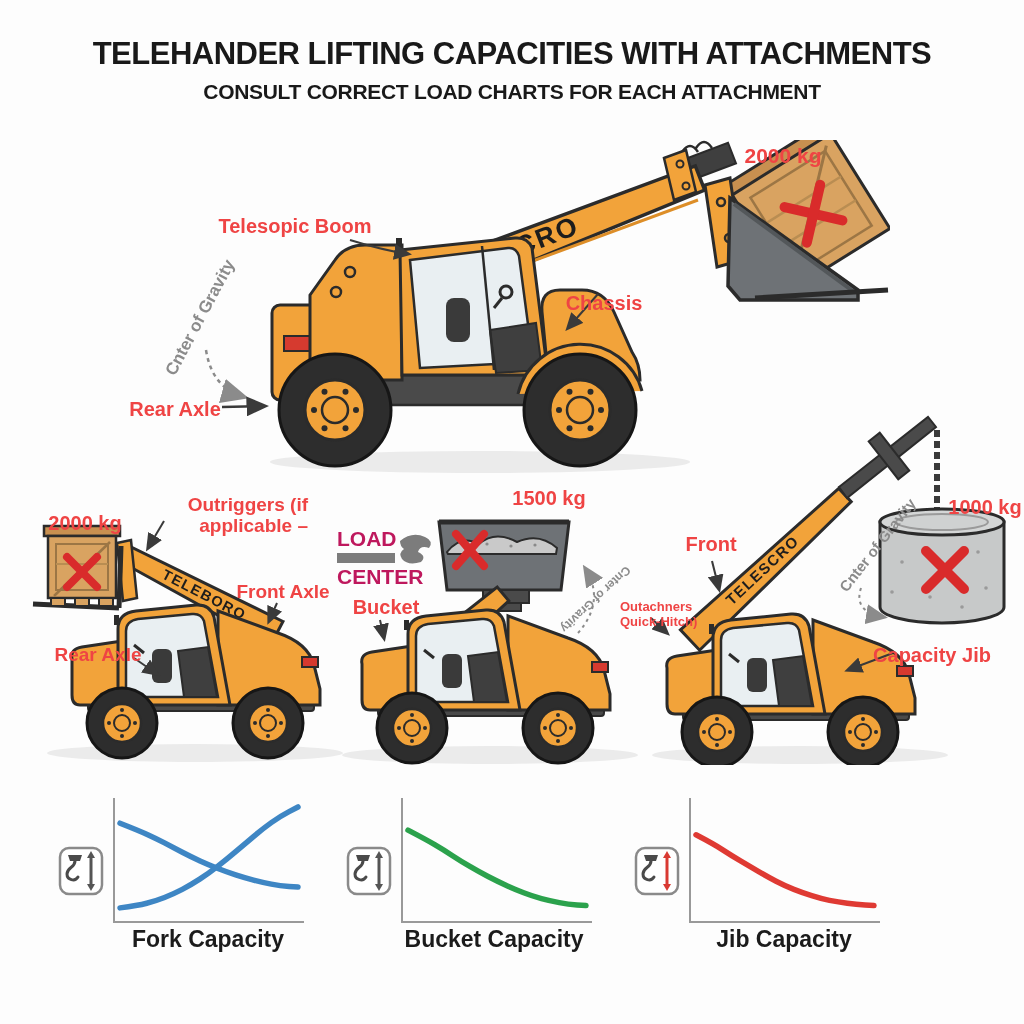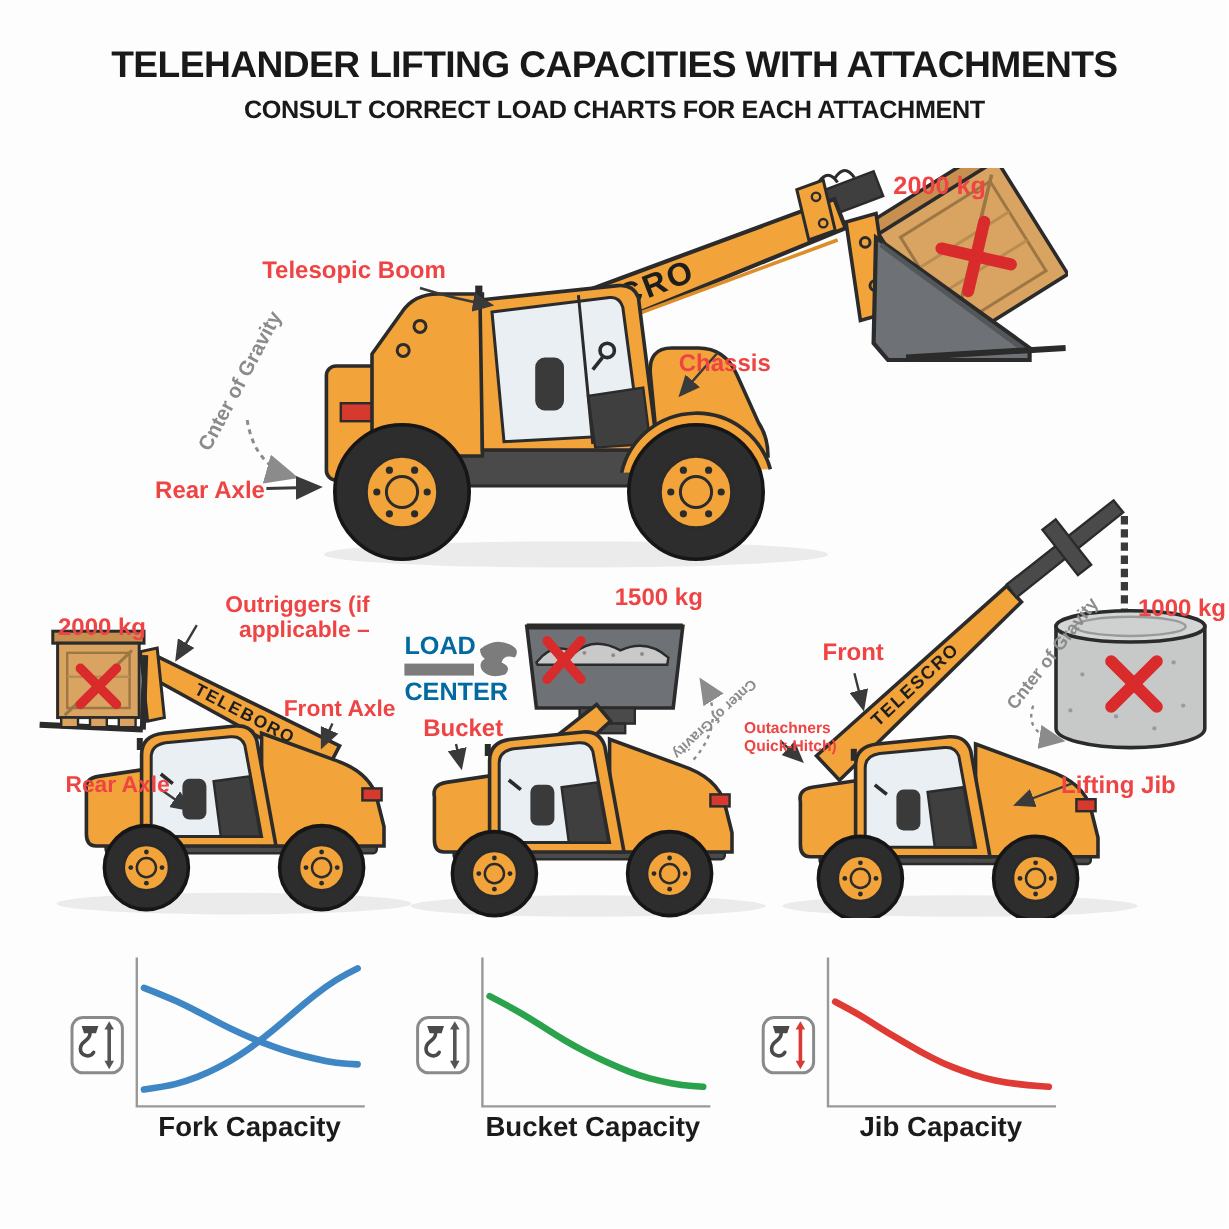--- a/index.html
+++ b/index.html
@@ -11,21 +11,21 @@
   .lbl.left{text-align:left;}
   .lbl.gray{color:#8b8b8b;}
   .lbl.pre{white-space:pre-line;}
   .hdr{position:absolute;left:0;right:0;text-align:center;color:#191919;font-weight:bold;z-index:30;}
   #title{top:36px;font-size:31px;letter-spacing:-0.5px;}
   #subtitle{top:80px;font-size:21px;letter-spacing:-0.3px;}
   .machine{position:absolute;z-index:10;}
   #arrow-overlay{position:absolute;left:0;top:0;z-index:25;pointer-events:none;}
   .chart-caption{position:absolute;font-size:23px;font-weight:bold;color:#1b1b1b;text-align:center;
                  width:220px;z-index:30;}
-  .loadcenter{position:absolute;z-index:30;color:#0369a1;font-weight:bold;font-size:21px;line-height:1.05;}
+  .loadcenter{position:absolute;z-index:30;color:#be185d;font-weight:bold;font-size:21px;line-height:1.05;}
   .lc-bar{width:58px;height:10px;background:#7c7c7c;margin:3px 0;}
 </style>
 </head>
 <body>
 
 <div id="page">
 
   <div id="title" class="hdr">TELEHANDER LIFTING CAPACITIES WITH ATTACHMENTS</div>
   <div id="subtitle" class="hdr">CONSULT CORRECT LOAD CHARTS FOR EACH ATTACHMENT</div>
 
@@ -325,21 +325,21 @@
     <path d="M2,10 Q14,0 27,6 Q36,10 31,17 Q22,14 20,21 Q29,25 23,31 Q10,35 4,28 Q0,22 6,18 Q2,15 2,10 Z" fill="#7c7c7c"></path>
   </svg>
   <div class="lbl" style="left:336px;top:596px;width:100px;font-size:20px;">Bucket</div>
   <div class="lbl gray" style="left:535px;top:592px;width:120px;font-size:12px;transform:rotate(137deg);">Cnter of Gravity</div>
 
   <div class="lbl" style="left:661px;top:533px;width:100px;font-size:20px;">Front</div>
   <div class="lbl left pre" style="left:620px;top:600px;width:120px;font-size:13px;">Outachners
 Quick-Hitch)</div>
   <div class="lbl gray" style="left:803px;top:537px;width:150px;font-size:15px;transform:rotate(-52deg);">Cnter of Gravity</div>
   <div class="lbl" style="left:930px;top:496px;width:110px;font-size:20px;">1000 kg</div>
-  <div class="lbl" style="left:872px;top:644px;width:120px;font-size:20px;">Lifting Jib</div>
+  <div class="lbl" style="left:872px;top:644px;width:120px;font-size:20px;">Capacity Jib</div>
 
   <svg class="abs" style="left:58px;top:845px;z-index:20;" width="46" height="52" viewBox="0 0 46 52">
     <rect x="2" y="3" width="42" height="46" rx="9" fill="#fff" stroke="#8a8a8a" stroke-width="2.5"></rect>
     <polygon points="10,10 24,10 22,16 12,16" fill="#4a4a4a"></polygon>
     <path d="M17,16 C17,23 9,22 9,29 C9,35 17,37 20,32" fill="none" stroke="#4a4a4a" stroke-width="3" stroke-linecap="round"></path>
     <line x1="33" y1="12" x2="33" y2="40" stroke="#555" stroke-width="3"></line>
     <polygon points="33,6 29,13 37,13" fill="#555"></polygon>
       <polygon points="33,46 29,39 37,39" fill="#555"></polygon>
   </svg>
   <svg class="abs" style="left:346px;top:845px;z-index:20;" width="46" height="52" viewBox="0 0 46 52">

